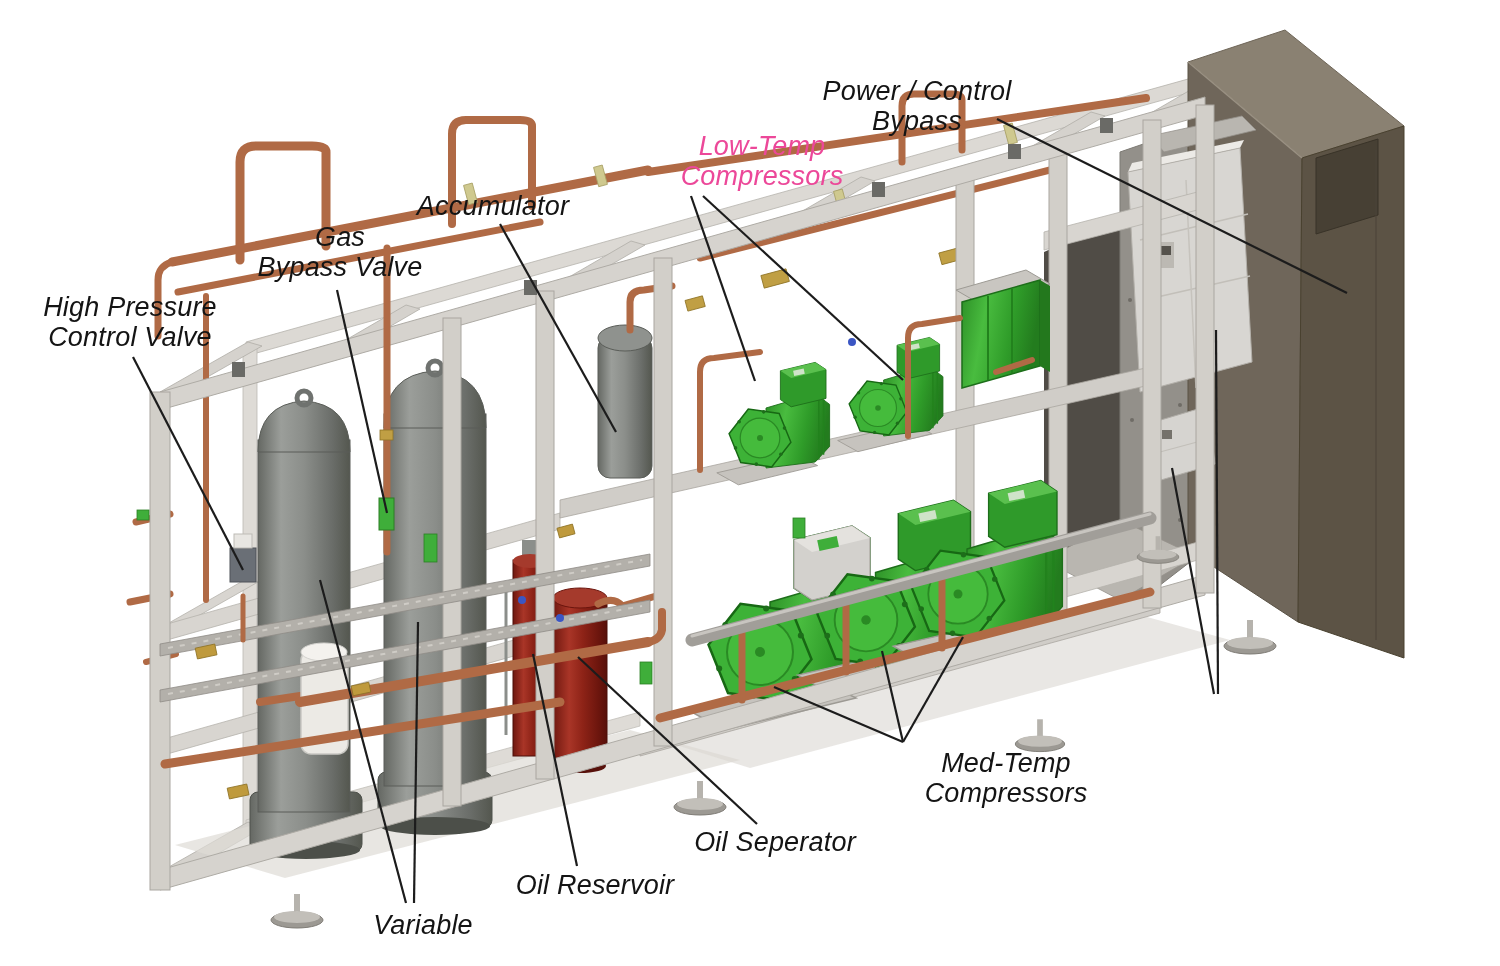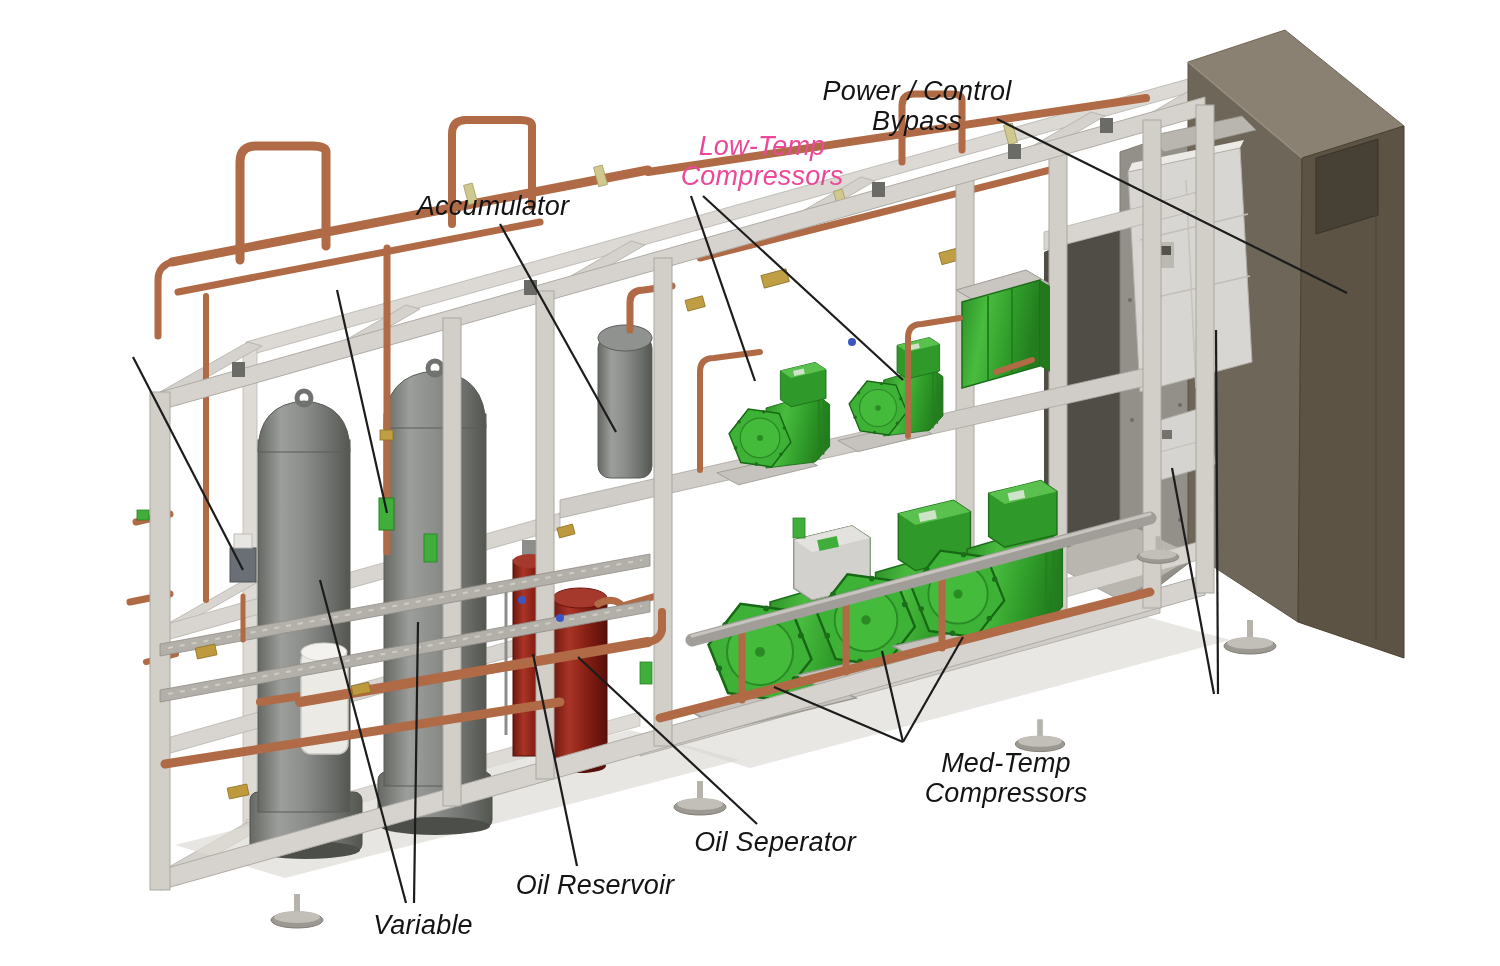--- a/index.html
+++ b/index.html
@@ -332,20 +332,28 @@
         <div class="callout-line">Power / Control</div>
         <div class="callout-line">Bypass</div>
       </div>
       <div class="callout" style="left: 714px; top: 131px; color: #ec4899; margin-left: 48px;">
         <div class="callout-line">Low-Temp</div>
         <div class="callout-line">Compressors</div>
       </div>
       <div class="callout" style="left: 493px; top: 191px; color: rgb(20, 20, 20);">
         <div class="callout-line">Accumulator</div>
       </div>
+      <div class="callout" style="left: 340px; top: 222px; color: rgb(20, 20, 20);">
+        <div class="callout-line">Gas</div>
+        <div class="callout-line">Bypass Valve</div>
+      </div>
+      <div class="callout" style="left: 130px; top: 292px; color: rgb(20, 20, 20);">
+        <div class="callout-line">High Pressure</div>
+        <div class="callout-line">Control Valve</div>
+      </div>
       <div class="callout" style="left: 990px; top: 748px; color: rgb(20, 20, 20); margin-left: 16px;">
         <div class="callout-line">Med-Temp</div>
         <div class="callout-line">Compressors</div>
       </div>
       <div class="callout" style="left: 775px; top: 827px; color: rgb(20, 20, 20);">
         <div class="callout-line">Oil Seperator</div>
       </div>
       <div class="callout" style="left: 595px; top: 870px; color: rgb(20, 20, 20);">
         <div class="callout-line">Oil Reservoir</div>
       </div>

